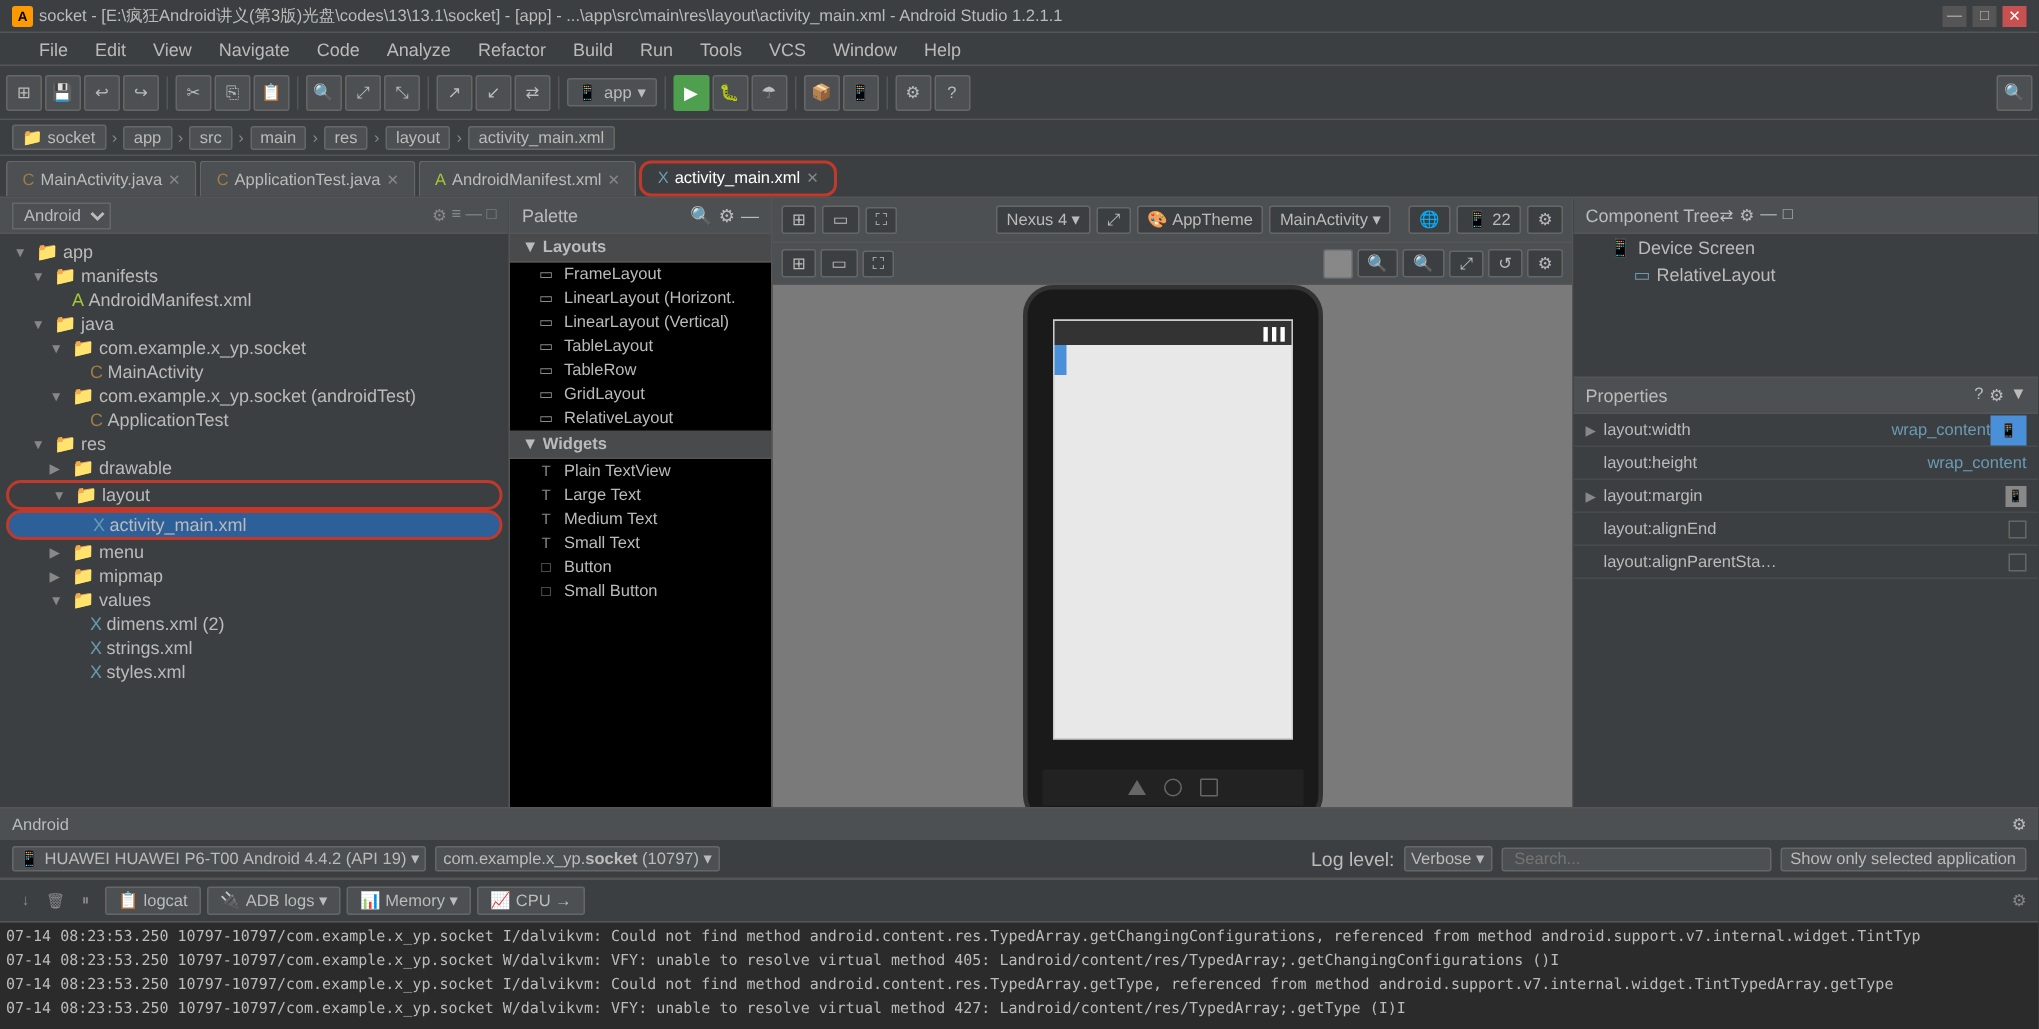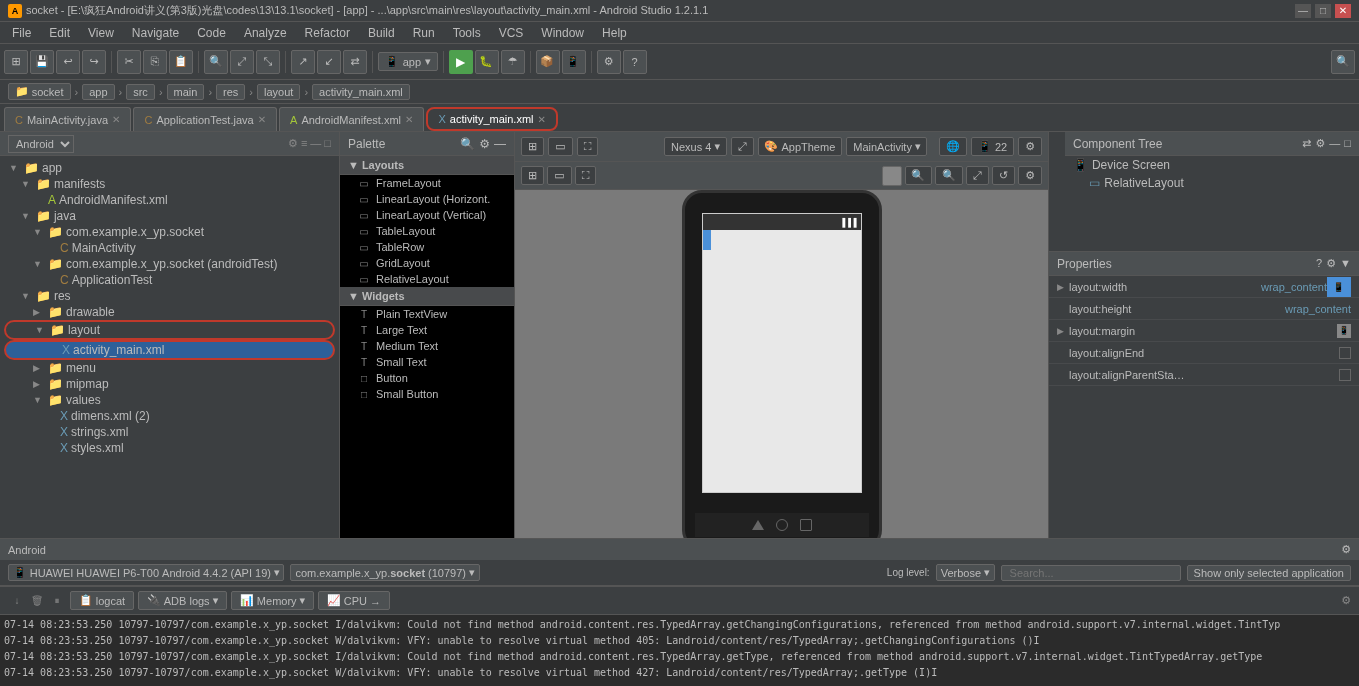--- a/index.html
+++ b/index.html
@@ -23,21 +23,21 @@
     .title-bar-btn.minimize { background: #555; color: #bbb; }
     .title-bar-btn.maximize { background: #555; color: #bbb; }
     .title-bar-btn.close { background: #c75050; color: #fff; }
 
     
     .menu-bar {
       height: 22px;
       background: #3c3f41;
       display: flex;
       align-items: center;
-      padding: 0 4px;
+      padding: 0 18px;
       border-bottom: 1px solid #555;
       gap: 2px;
     }
     .menu-item {
       padding: 2px 8px;
       font-size: 12px;
       color: #bbbbbb;
       cursor: pointer;
       border-radius: 2px;
     }
@@ -324,25 +324,23 @@
     .right-top {
       height: 120px;
       border-bottom: 1px solid #555;
       overflow: hidden;
     }
     .right-panel-header {
       height: 24px;
       background: #4c5052;
       display: flex;
       align-items: center;
-      justify-content: space-between;
       padding: 0 8px;
       font-size: 12px;
       border-bottom: 1px solid #555;
-      margin-left: 16px;
     }
     .right-panel-header-icons { display: flex; gap: 4px; }
     .component-tree-item {
       display: flex; align-items: center;
       padding: 2px 8px;
       font-size: 12px;
       color: #bbb;
       cursor: pointer;
       gap: 4px;
     }
@@ -984,21 +982,21 @@
       <span>HUAWEI HUAWEI P6-T00</span>
       <span>Android 4.4.2 (API 19)</span>
       <span>▾</span>
     </div>
     <div class="logcat-device-selector">
       <span>com.example.x_yp.<b>socket</b></span>
       <span>(10797)</span>
       <span>▾</span>
     </div>
     <div style="flex:1"></div>
-    <span style="font-size:10px;color:#bbb;padding-left:24px;">Log level:</span>
+    <span style="font-size:13px;color:#bbb;padding-left:24px;">Log level:</span>
     <div class="log-level-selector">
       <span>Verbose</span>
       <span>▾</span>
     </div>
     <input type="text" class="search-box" placeholder="Search..." style="">
     <div class="show-only-btn">Show only selected application</div>
   </div>
 
   <div class="logcat-panel">
     <div class="logcat-header">

